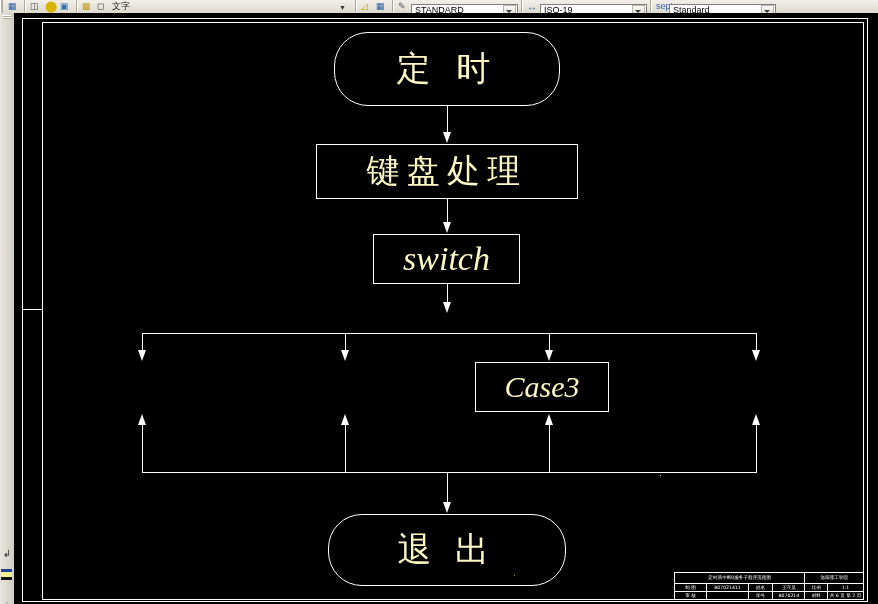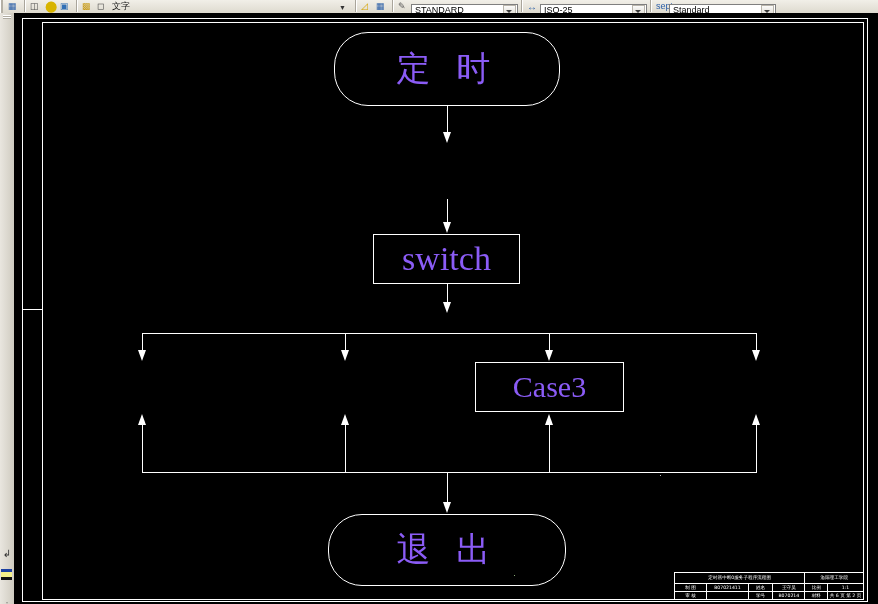--- a/index.html
+++ b/index.html
@@ -42,24 +42,24 @@
 
   
   .frame-outer{position:absolute;left:8px;top:5px;width:846px;height:584px;
      border:1px solid #ffffff;box-sizing:border-box;}
   .frame-inner{position:absolute;left:28px;top:9px;width:822px;height:578px;
      border:1px solid #ffffff;box-sizing:border-box;}
   .tick-h{position:absolute;background:#fff;height:1px;}
 
   
   .node{position:absolute;border:1px solid #ffffff;box-sizing:border-box;
-    color:#8b5cf6;display:flex;align-items:center;justify-content:center;
+    color:#fef9c3;display:flex;align-items:center;justify-content:center;
     text-align:left;background:#000;}
   .node.term{border-radius:34px;}
-  .cn{font-family:"Liberation Serif",serif;}
+  .cn{font-family:"Liberation Serif",serif;font-style:italic;}
   .han{font-family:"DejaVu Sans",sans-serif;font-weight:400;letter-spacing:.22em;}
 
   
   .ln{position:absolute;background:#ffffff;}
   .lnv{width:1px;}
   .lnh{height:1px;}
   .arw-d,.arw-u{position:absolute;width:0;height:0;
     border-left:4px solid transparent;border-right:4px solid transparent;}
   .arw-d{border-top:11px solid #ffffff;}
   .arw-u{border-bottom:11px solid #ffffff;}
@@ -125,21 +125,21 @@
     <div class="tb-combo" style="width:105px;">
       <div class="cv">STANDARD</div>
       <div class="ar"></div>
     </div>
     <div class="tb-sep"></div>
 
     <div class="tb-ico">
       <span style="color:#2b5fa8;font-size:10px;">↔</span>
     </div>
     <div class="tb-combo" style="width:105px;">
-      <div class="cv">ISO-25</div>
+      <div class="cv">ISO-19</div>
       <div class="ar"></div>
     </div>
     <div class="tb-sep"></div>
 
     <div class="tb-ico">
       <span style="color:#2b5fa8;">	septs;</span>
     </div>
     <div class="tb-combo" style="width:105px;">
       <div class="cv">Standard</div>
       <div class="ar"></div>
@@ -161,30 +161,33 @@
 
     <div class="frame-outer"></div>
     <div class="frame-inner"></div>
 
     <div class="tick-h" style="left:9px;top:296px;width:20px;"></div>
 
     <div class="node term han" style="left:320px;top:19px;width:226px;height:74px;font-size:34px;">
       <span>定  时</span>
     </div>
 
+    <div class="node han" style="left:302px;top:131px;width:262px;height:55px;font-size:33px;">
+      <span>键盘处理</span>
+    </div>
 
     <div class="node cn" style="left:359px;top:221px;width:147px;height:50px;font-size:34px;">
       <span>switch</span>
     </div>
 
-    <div class="node cn" style="left:461px;top:349px;width:149px;height:50px;font-size:30px;">
+    <div class="node cn" style="left:461px;top:349px;width:134px;height:50px;font-size:30px;">
       <span>Case3</span>
     </div>
 
-    <div class="node term han" style="left:314px;top:501px;width:238px;height:72px;font-size:34px;">
+    <div class="node term han" style="left:314px;top:501px;width:238px;height:72px;font-size:34px;font-family:Liberation Serif, serif;">
       <span>退  出</span>
     </div>
 
     <div class="ln lnv" style="left:433px;top:93px;height:27px;"></div>
     <div class="arw-d" style="left:429px;top:119px;"></div>
 
     <div class="ln lnv" style="left:433px;top:186px;height:24px;"></div>
     <div class="arw-d" style="left:429px;top:209px;"></div>
 
     <div class="ln lnv" style="left:433px;top:271px;height:20px;"></div>

